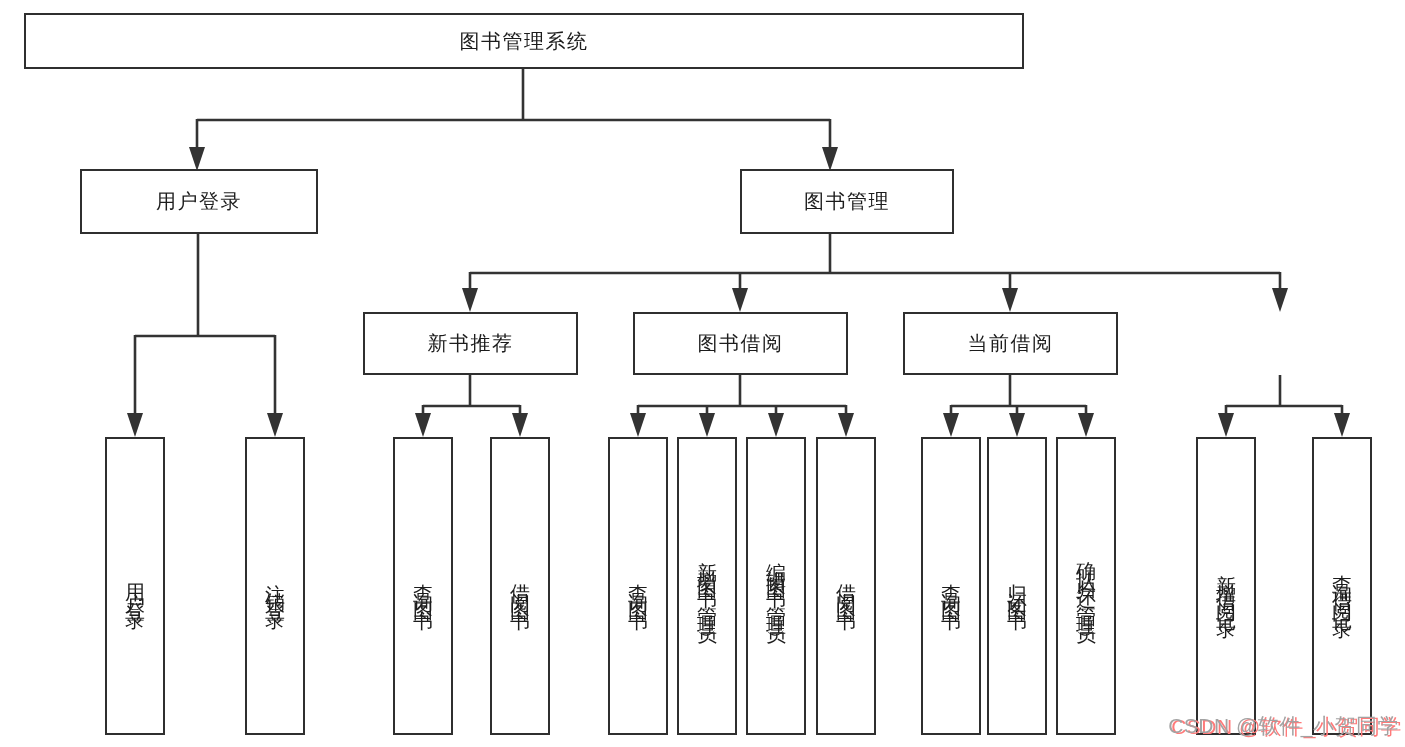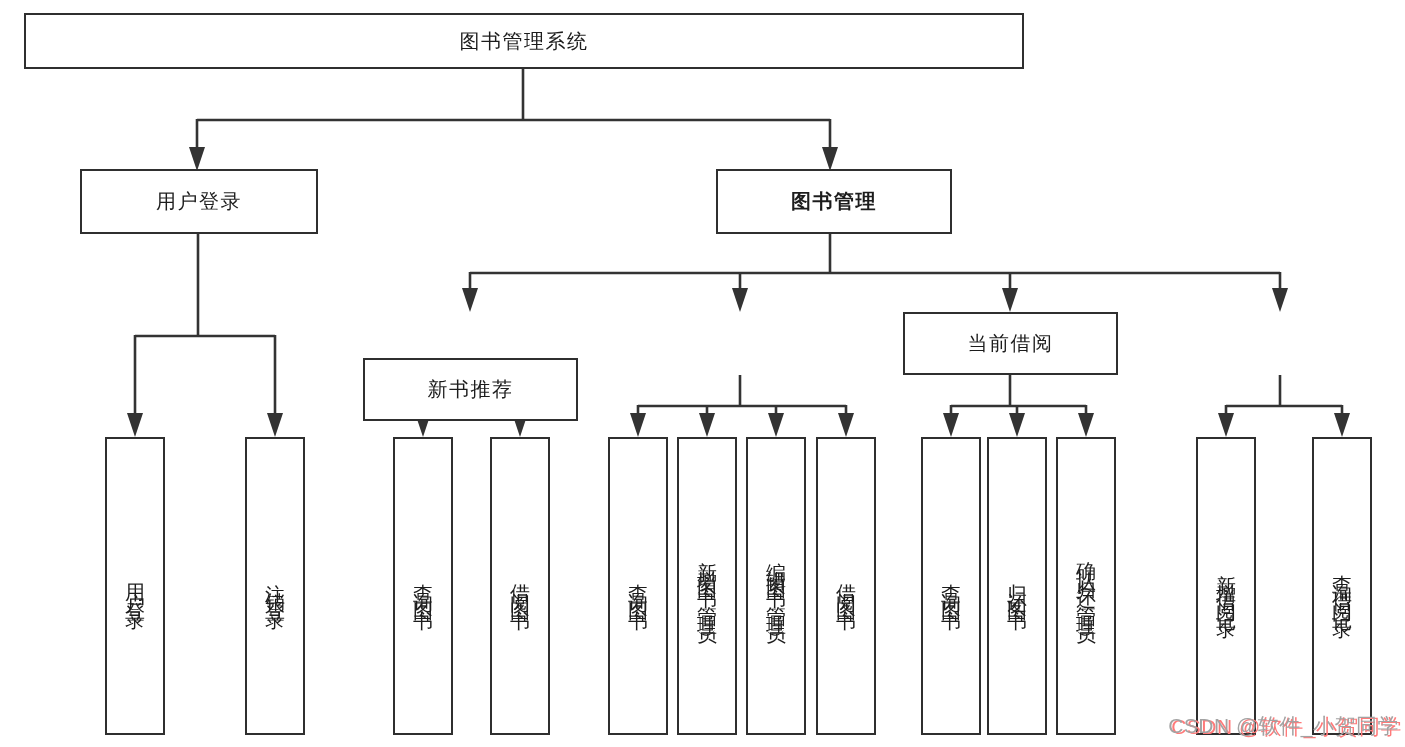--- a/index.html
+++ b/index.html
@@ -55,23 +55,23 @@
   }
   .vbox span{
     writing-mode:vertical-rl;
     font-size:20px;
     letter-spacing:9px;
     line-height:55px;
     color:var(--text);
   }
   .root-box{left:24px;top:13px;width:1000px;height:56px;}
   .n-user-login{left:80px;top:169px;width:238px;height:65px;}
-  .n-book-mgmt{left:716px;top:169px;width:236px;height:65px;font-weight:bold;}
+  .n-book-mgmt{left:740px;top:169px;width:214px;height:65px;}
   .l3{top:312px;width:215px;height:63px;}
-  .n-new-book{left:363px;margin-top:46px;}
+  .n-new-book{left:363px;}
   .n-book-borrow{left:633px;}
   .n-current-borrow{left:903px;}
   .n-borrow-record{left:1173px;}
   .leaf{top:437px;width:60px;height:298px;}
   .watermark{
     position:absolute;
     right:6px;
     top:712px;
     font-size:21px;
     letter-spacing:0.5px;
@@ -169,20 +169,23 @@
   <div class="box hbox n-user-login">
     <span>用户登录</span>
   </div>
   <div class="box hbox n-book-mgmt">
     <span>图书管理</span>
   </div>
 
   <div class="box hbox l3 n-new-book">
     <span>新书推荐</span>
   </div>
+  <div class="box hbox l3 n-book-borrow">
+    <span>图书借阅</span>
+  </div>
   <div class="box hbox l3 n-current-borrow">
     <span>当前借阅</span>
   </div>
 
   <div class="box vbox leaf" style="left:105px;">
     <span>用户登录</span>
   </div>
   <div class="box vbox leaf" style="left:245px;">
     <span>注销登录</span>
   </div>

